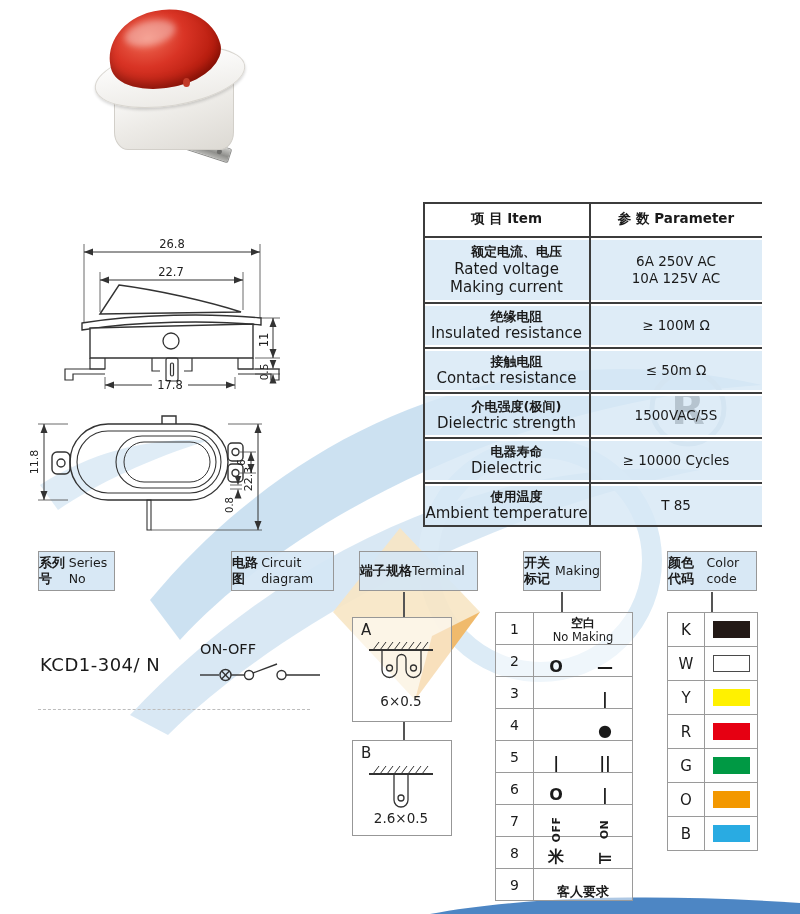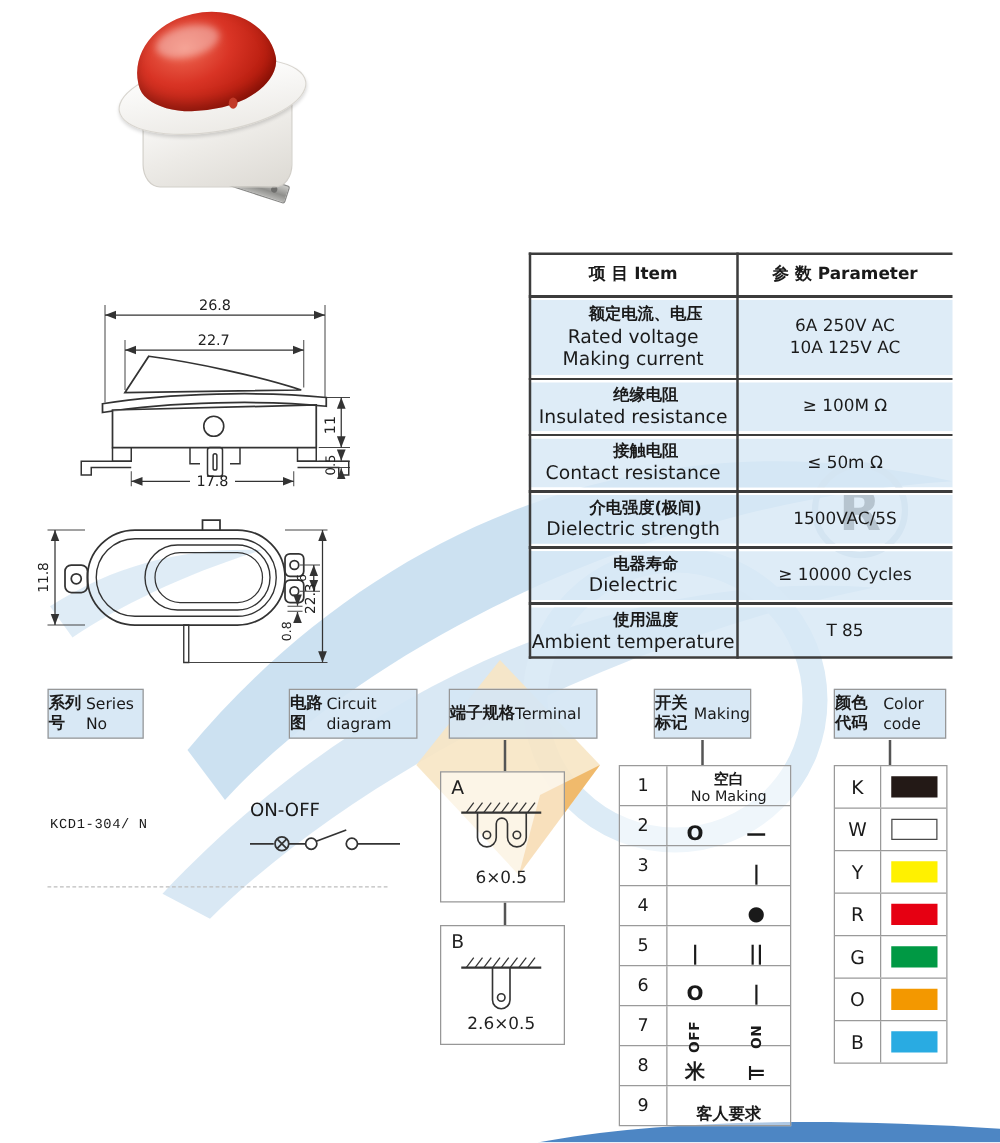--- a/index.html
+++ b/index.html
@@ -45,21 +45,21 @@
   .sp-vline{position:absolute;top:0;width:2px;height:100%;background:#3c3c3c;z-index:3;}
 
   
   .secbox{position:absolute;top:551px;height:40px;background:rgba(213,230,244,.92);border:1.5px solid #979797;
           display:flex;flex-direction:row;justify-content:flex-start;align-items:center;line-height:1.25;z-index:1;box-sizing:border-box;}
   .secbox .zh{font-size:13px;font-weight:bold;} .secbox .en{font-size:12.5px;}
 
   .connector{position:absolute;width:1.5px;background:#555;z-index:1;}
   .dashline{position:absolute;left:38px;top:709px;width:272px;border-top:1.5px dashed #bdbdbd;z-index:1;}
 
-  .series-val{position:absolute;left:40px;top:654px;font-size:11px;letter-spacing:.5px;z-index:1;font-family:Liberation Mono, monospace;}
+  .series-val{position:absolute;left:40px;top:654px;font-size:18px;letter-spacing:.5px;z-index:1;}
   .onoff-label{position:absolute;left:200px;top:641px;width:120px;text-align:left;font-size:14.5px;z-index:1;}
 
   
   .tbox{position:absolute;left:352px;width:100px;border:1.5px solid #979797;background:rgba(255,255,255,.55);z-index:1;box-sizing:border-box;}
 
   
   .mk{position:absolute;left:495px;top:612px;width:138px;border:1.5px solid #9a9a9a;background:rgba(255,255,255,.55);z-index:1;box-sizing:border-box;}
   .mk-row{display:flex;height:31px;}
   .mk-row + .mk-row{border-top:1.5px solid #9a9a9a;}
   .mk-no{width:37px;border-right:1.5px solid #9a9a9a;display:flex;align-items:center;justify-content:center;font-size:14px;}

